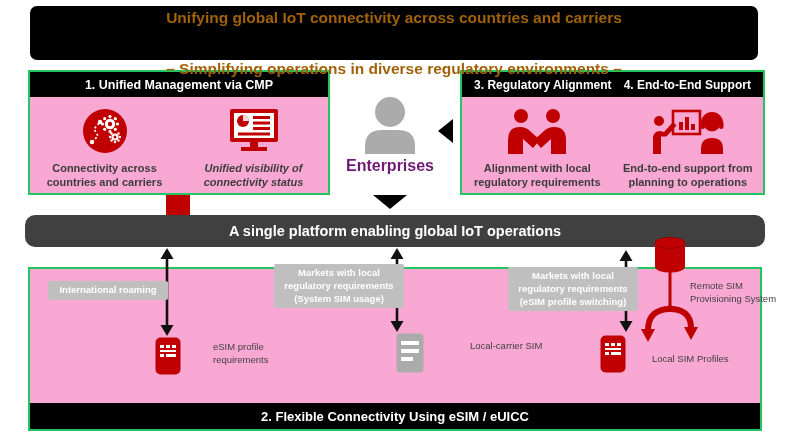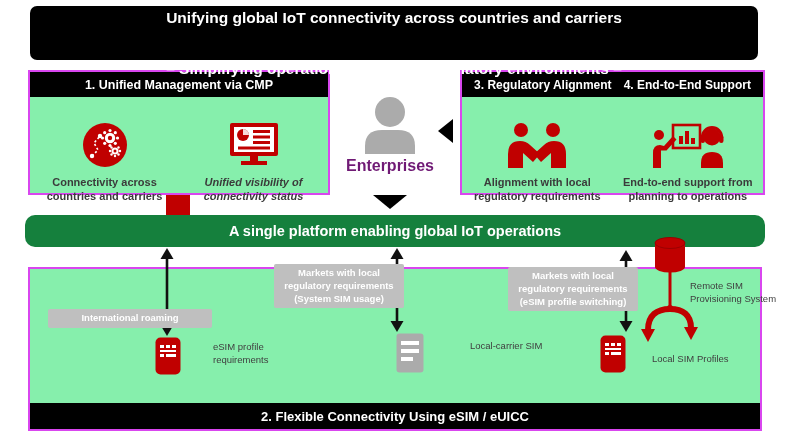--- a/index.html
+++ b/index.html
@@ -1,29 +1,29 @@
 <!DOCTYPE html>
 <html><head>
 <meta charset="utf-8">
 <style>
   html,body{margin:0;padding:0;background:#fff;}
   .stage{position:relative;width:790px;height:441px;background:#fff;overflow:hidden;
          font-family:"Liberation Sans",sans-serif;}
   .abs{position:absolute;}
   .titlebar{left:30px;top:6px;width:728px;height:54px;background:#000;border-radius:7px;
-            color:#ffffff;font-weight:bold;font-size:15.5px;text-align:center;
+            color:#a16207;font-weight:bold;font-size:15.5px;text-align:center;
             display:flex;flex-direction:column;justify-content:space-between;line-height:1.5;z-index:2;gap:28px;}
-  .panel{background:#86efac;border:2px solid #d946ef;box-sizing:border-box;z-index:1;}
+  .panel{background:#f9a8d4;border:2px solid #22c55e;box-sizing:border-box;z-index:1;}
   .panel-header{background:#000;color:#fff;font-weight:bold;font-size:12.5px;height:25px;
                 display:flex;align-items:center;justify-content:center;gap:12px;white-space:nowrap;}
-  .cols{display:flex;align-items:flex-start;padding-top:23px;justify-content:flex-end;}
+  .cols{display:flex;align-items:flex-start;padding-top:9px;justify-content:flex-end;}
   .col{display:flex;flex-direction:column;align-items:center;width:50%;}
   .iconbox{height:50px;display:flex;align-items:center;justify-content:center;}
   .iconlbl{font-weight:bold;font-size:11px;color:#3b3b3b;text-align:center;line-height:1.3;margin-top:5px;}
-  .redbar{left:25px;top:215px;width:740px;height:32px;background:#15803d;border-radius:10px;
+  .redbar{left:25px;top:215px;width:740px;height:32px;background:#404040;border-radius:10px;
           color:#fff;font-weight:bold;font-size:14.5px;display:flex;align-items:center;
           justify-content:center;z-index:1;}
   .red-connector{left:166px;top:193px;width:24px;height:26px;background:#C00000;z-index:0;}
   .blackbar{position:absolute;left:0;right:0;bottom:0;height:26px;background:#000;color:#fff;
             font-weight:bold;font-size:13px;display:flex;align-items:center;justify-content:center;}
   .tri-left{width:0;height:0;border-top:12px solid transparent;border-bottom:12px solid transparent;
             border-right:15px solid #000;z-index:2;}
   .tri-down{width:0;height:0;border-left:17px solid transparent;border-right:17px solid transparent;
             border-top:14px solid #000;z-index:2;}
   .tag{background:#BFBFBF;color:#fff;font-weight:bold;font-size:9.5px;text-align:center;
@@ -166,21 +166,21 @@
     <line x1="9" y1="9" x2="9" y2="75" stroke="#111" stroke-width="2.6"></line>
     <path d="M9 0 L2.5 11 H15.5 z" fill="#111"></path>
       <path d="M9 84 L2.5 73 H15.5 z" fill="#111"></path>
   </svg>
   <svg class="abs z3" style="left:617px;top:250px;" width="18" height="82" viewBox="0 0 18 82">
     <line x1="9" y1="9" x2="9" y2="73" stroke="#111" stroke-width="2.6"></line>
     <path d="M9 0 L2.5 11 H15.5 z" fill="#111"></path>
       <path d="M9 82 L2.5 71 H15.5 z" fill="#111"></path>
   </svg>
 
-  <div class="abs tag" style="left:48px;top:281px;width:164px;margin-top:28px;">International roaming</div>
+  <div class="abs tag" style="left:48px;top:281px;width:120px;">International roaming</div>
   <svg class="abs" style="left:50px;top:303px;" width="64" height="58" viewBox="0 0 64 58">
     <g stroke="#ABABAB" stroke-width="2.4" fill="none">
       <path d="M13 5 a14 14 0 0 0 0 18"></path>
         <path d="M35 5 a14 14 0 0 1 0 18"></path>
       <path d="M17 9 a9 9 0 0 0 0 10"></path>
         <path d="M31 9 a9 9 0 0 1 0 10"></path>
       <line x1="24" y1="17" x2="14" y2="54"></line>
         <line x1="24" y1="17" x2="34" y2="54"></line>
       <line x1="18" y1="38" x2="31" y2="47"></line>
         <line x1="30" y1="38" x2="17" y2="47"></line>

